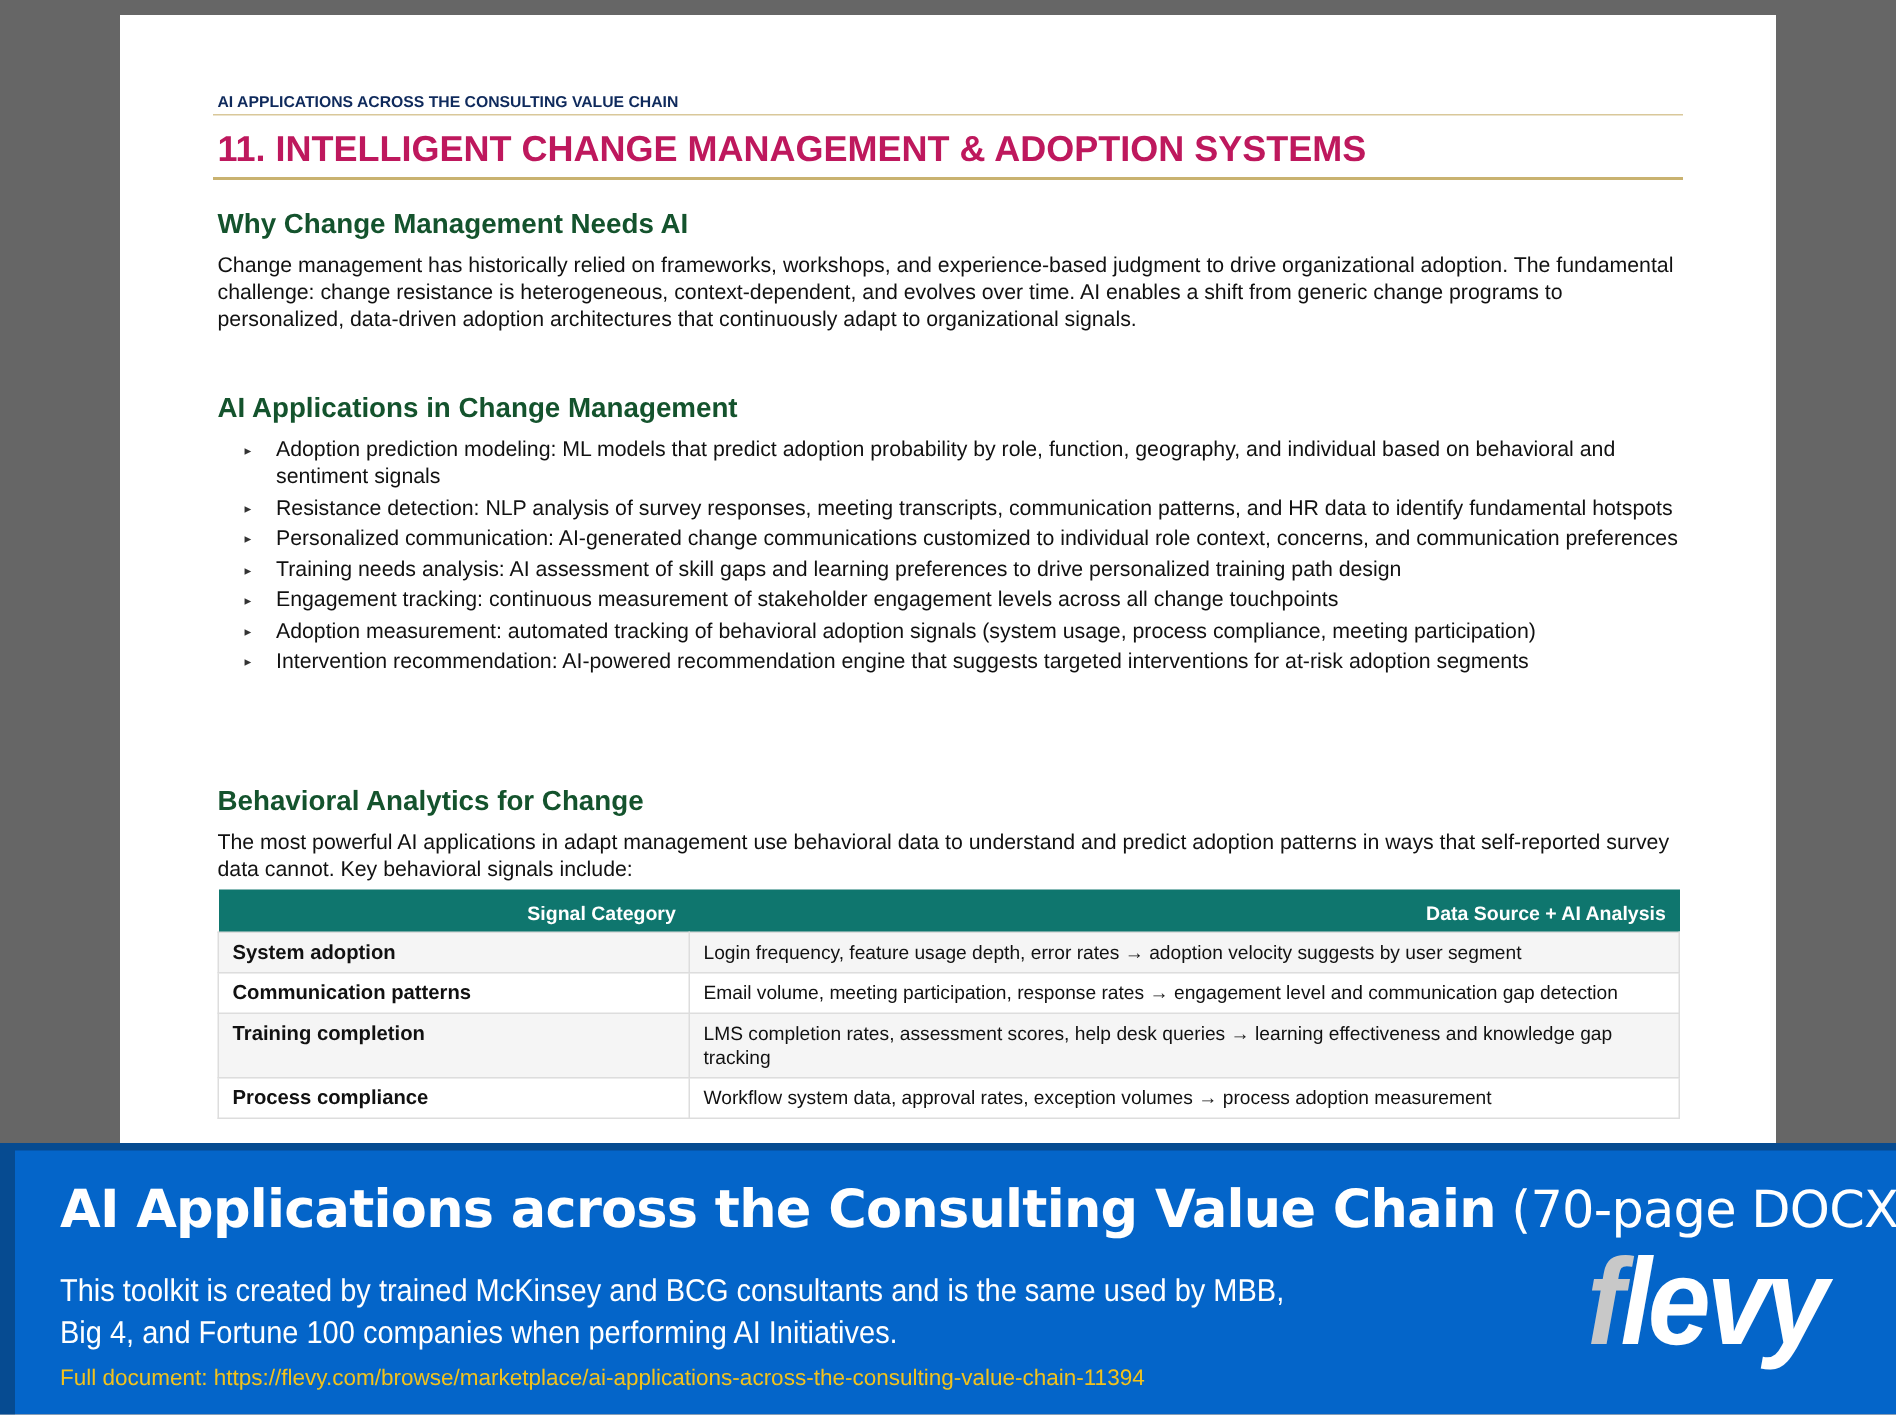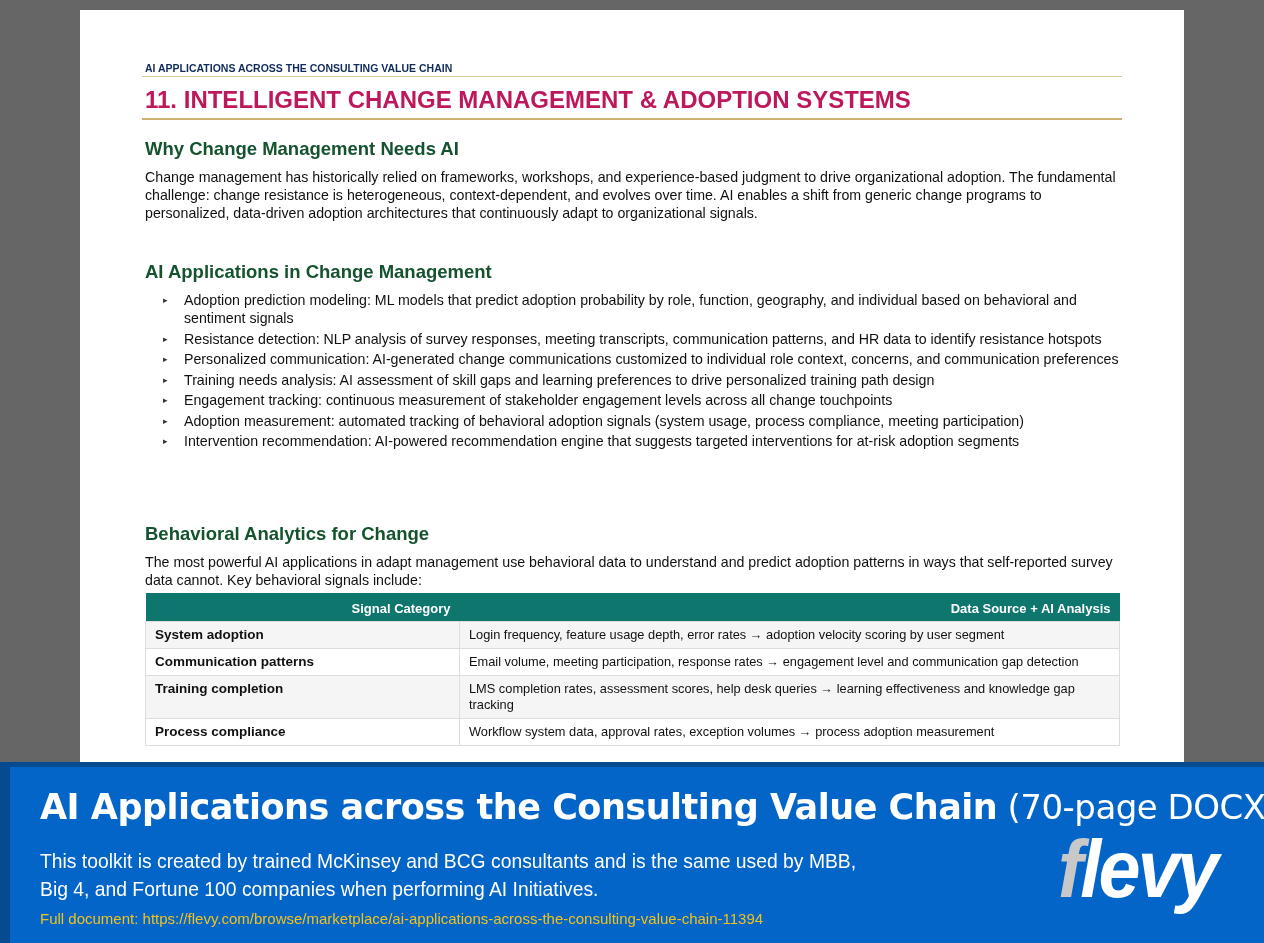--- a/index.html
+++ b/index.html
@@ -90,42 +90,42 @@
     <div class="rule-top"></div>
     <div class="chapter-title">11. INTELLIGENT CHANGE MANAGEMENT &amp; ADOPTION SYSTEMS</div>
     <div class="rule-bottom"></div>
 
     <h2 style="top:128px">Why Change Management Needs AI</h2>
     <p class="para" style="top:158px">Change management has historically relied on frameworks, workshops, and experience-based judgment to drive organizational adoption. The fundamental challenge: change resistance is heterogeneous, context-dependent, and evolves over time. AI enables a shift from generic change programs to personalized, data-driven adoption architectures that continuously adapt to organizational signals.</p>
 
     <h2 style="top:251px">AI Applications in Change Management</h2>
     <ul class="bullets">
       <li><span class="b">▸</span><span>Adoption prediction modeling: ML models that predict adoption probability by role, function, geography, and individual based on behavioral and sentiment signals</span></li>
-      <li><span class="b">▸</span><span>Resistance detection: NLP analysis of survey responses, meeting transcripts, communication patterns, and HR data to identify resistance hotspots</span></li>
+      <li><span class="b">▸</span><span>Resistance detection: NLP analysis of survey responses, meeting transcripts, communication patterns, and HR data to identify fundamental hotspots</span></li>
       <li><span class="b">▸</span><span>Personalized communication: AI-generated change communications customized to individual role context, concerns, and communication preferences</span></li>
       <li><span class="b">▸</span><span>Training needs analysis: AI assessment of skill gaps and learning preferences to drive personalized training path design</span></li>
       <li><span class="b">▸</span><span>Engagement tracking: continuous measurement of stakeholder engagement levels across all change touchpoints</span></li>
       <li><span class="b">▸</span><span>Adoption measurement: automated tracking of behavioral adoption signals (system usage, process compliance, meeting participation)</span></li>
       <li><span class="b">▸</span><span>Intervention recommendation: AI-powered recommendation engine that suggests targeted interventions for at-risk adoption segments</span></li>
     </ul>
 
     <h2 style="top:513px">Behavioral Analytics for Change</h2>
     <p class="para" style="top:543px">The most powerful AI applications in adapt management use behavioral data to understand and predict adoption patterns in ways that self-reported survey data cannot. Key behavioral signals include:</p>
 
     <table class="sig">
       <thead>
         <tr>
           <th>Signal Category</th>
           <th>Data Source + AI Analysis</th>
         </tr>
       </thead>
       <tbody>
         <tr class="alt">
           <td class="cat">System adoption</td>
-          <td class="src">Login frequency, feature usage depth, error rates → adoption velocity scoring by user segment</td>
+          <td class="src">Login frequency, feature usage depth, error rates → adoption velocity suggests by user segment</td>
         </tr>
         <tr>
           <td class="cat">Communication patterns</td>
           <td class="src">Email volume, meeting participation, response rates → engagement level and communication gap detection</td>
         </tr>
         <tr class="alt">
           <td class="cat">Training completion</td>
           <td class="src">LMS completion rates, assessment scores, help desk queries → learning effectiveness and knowledge gap tracking</td>
         </tr>
         <tr>

